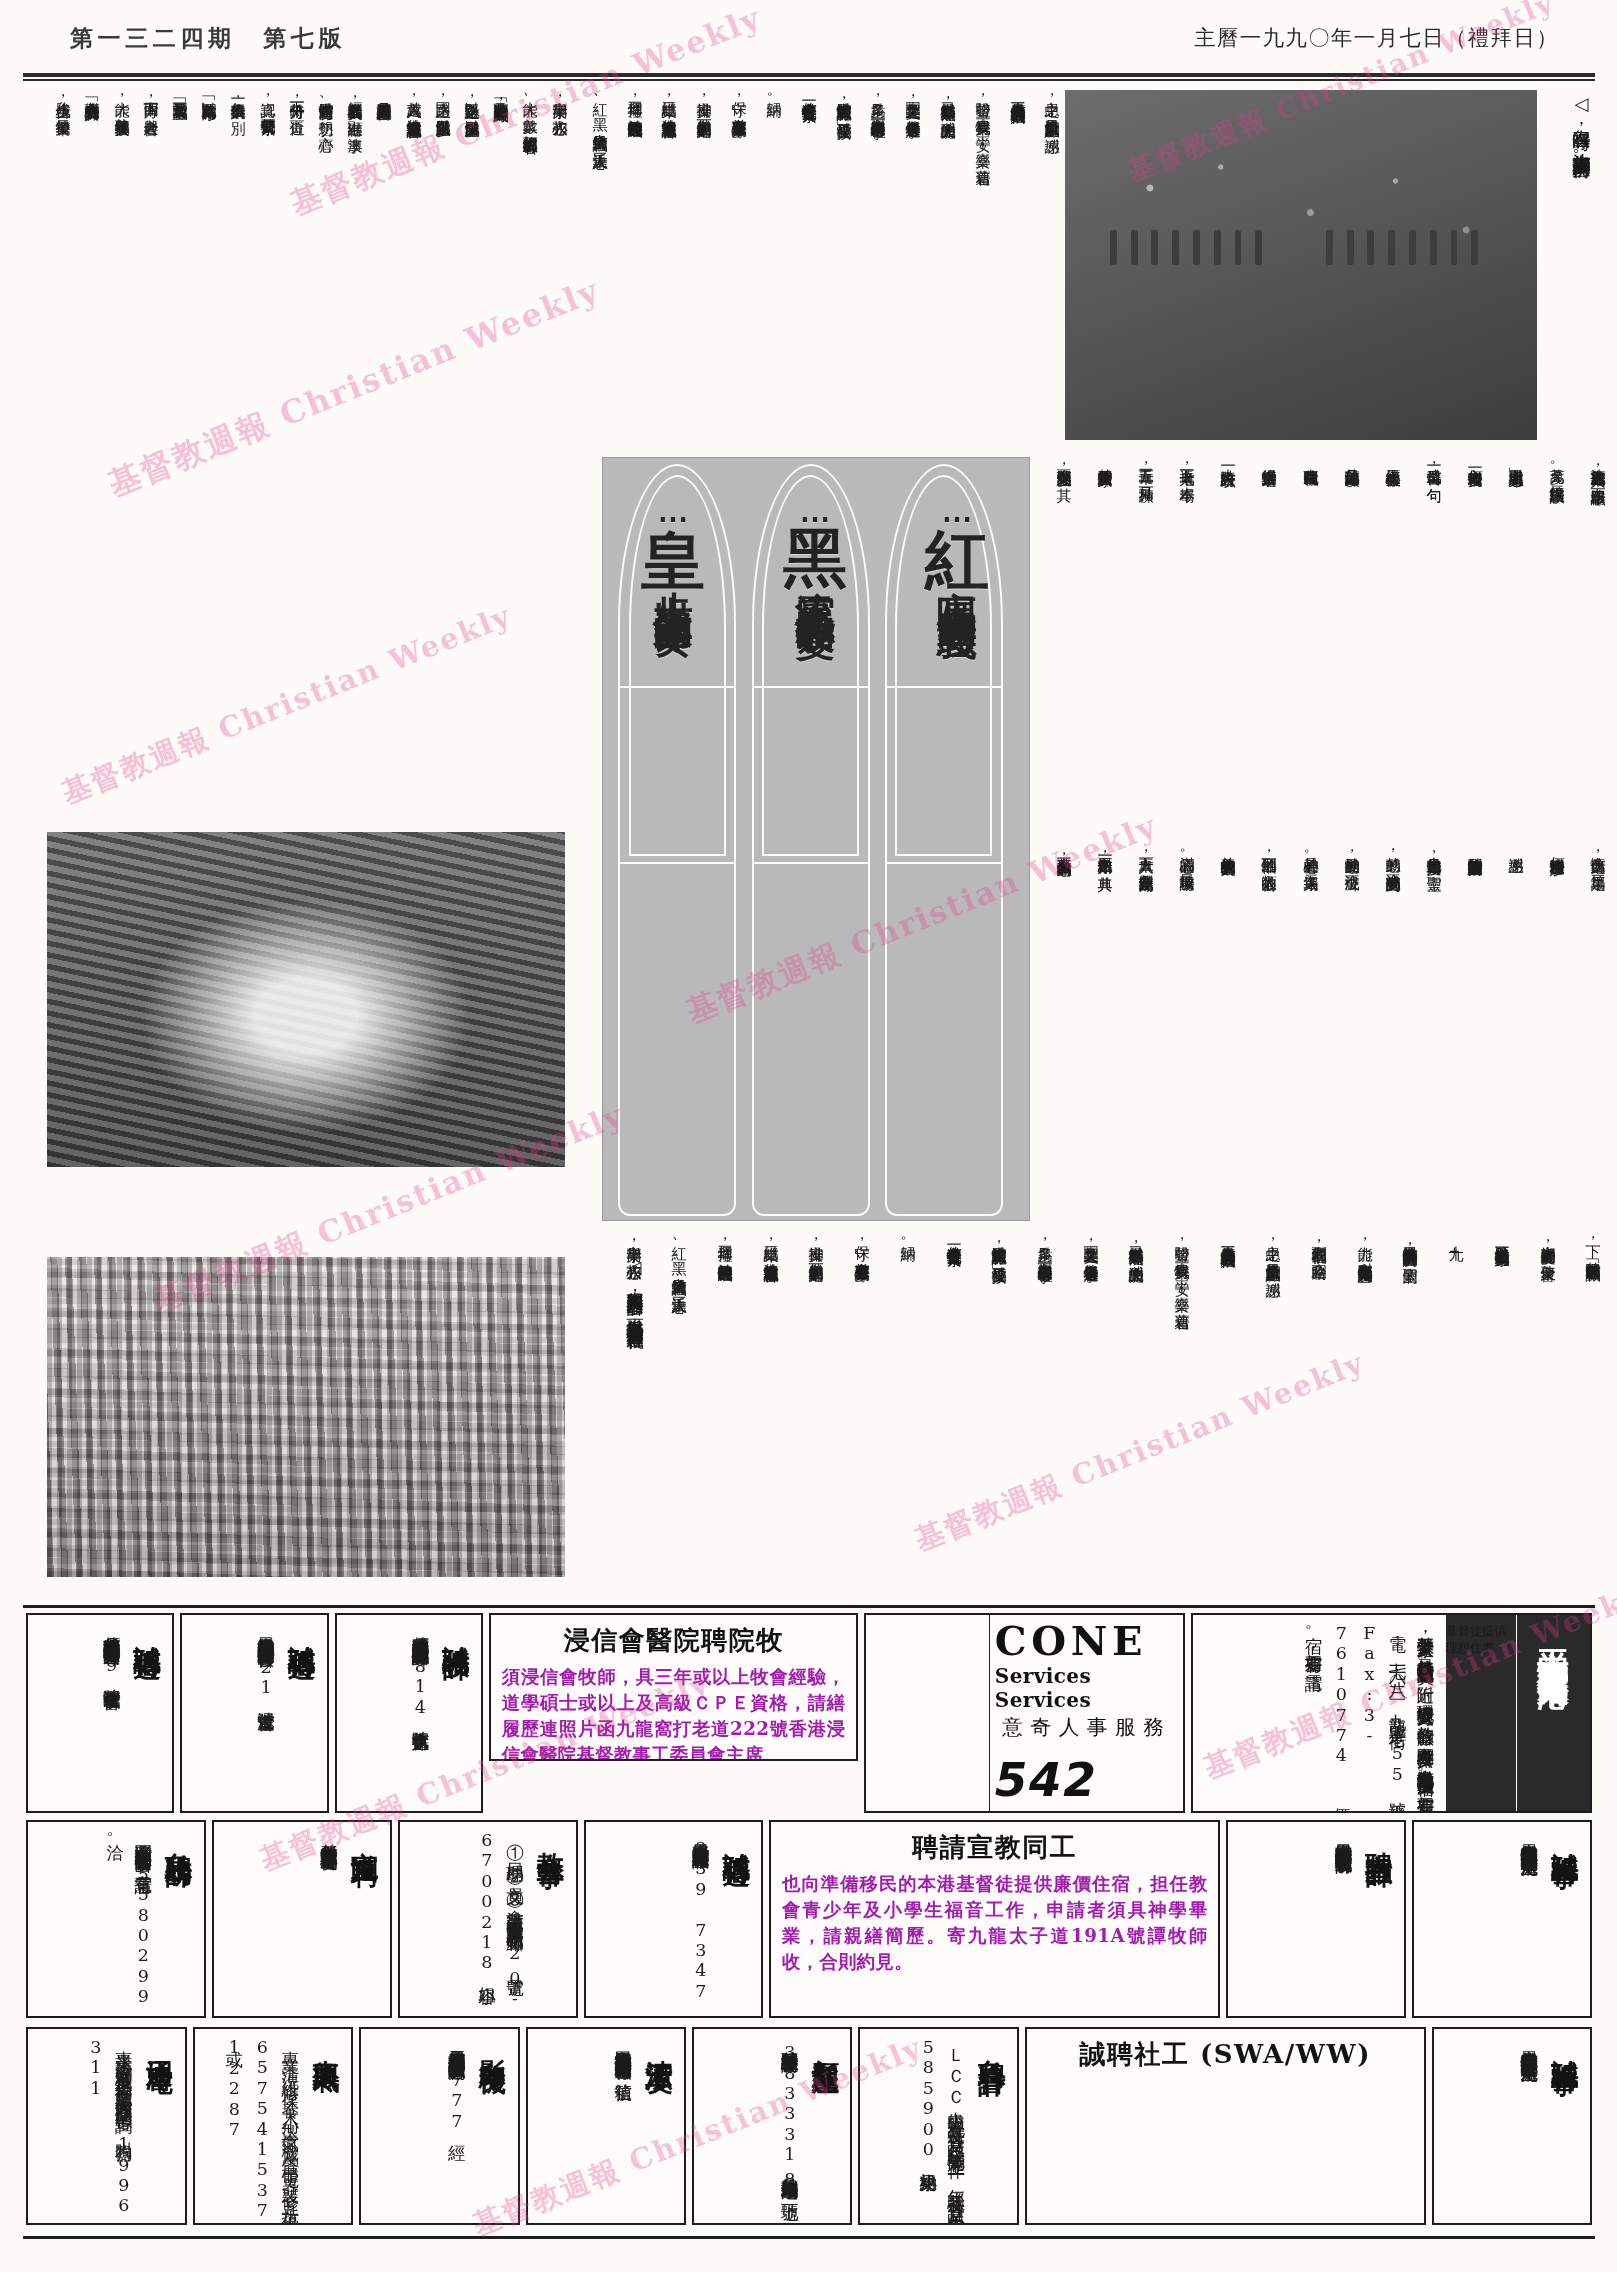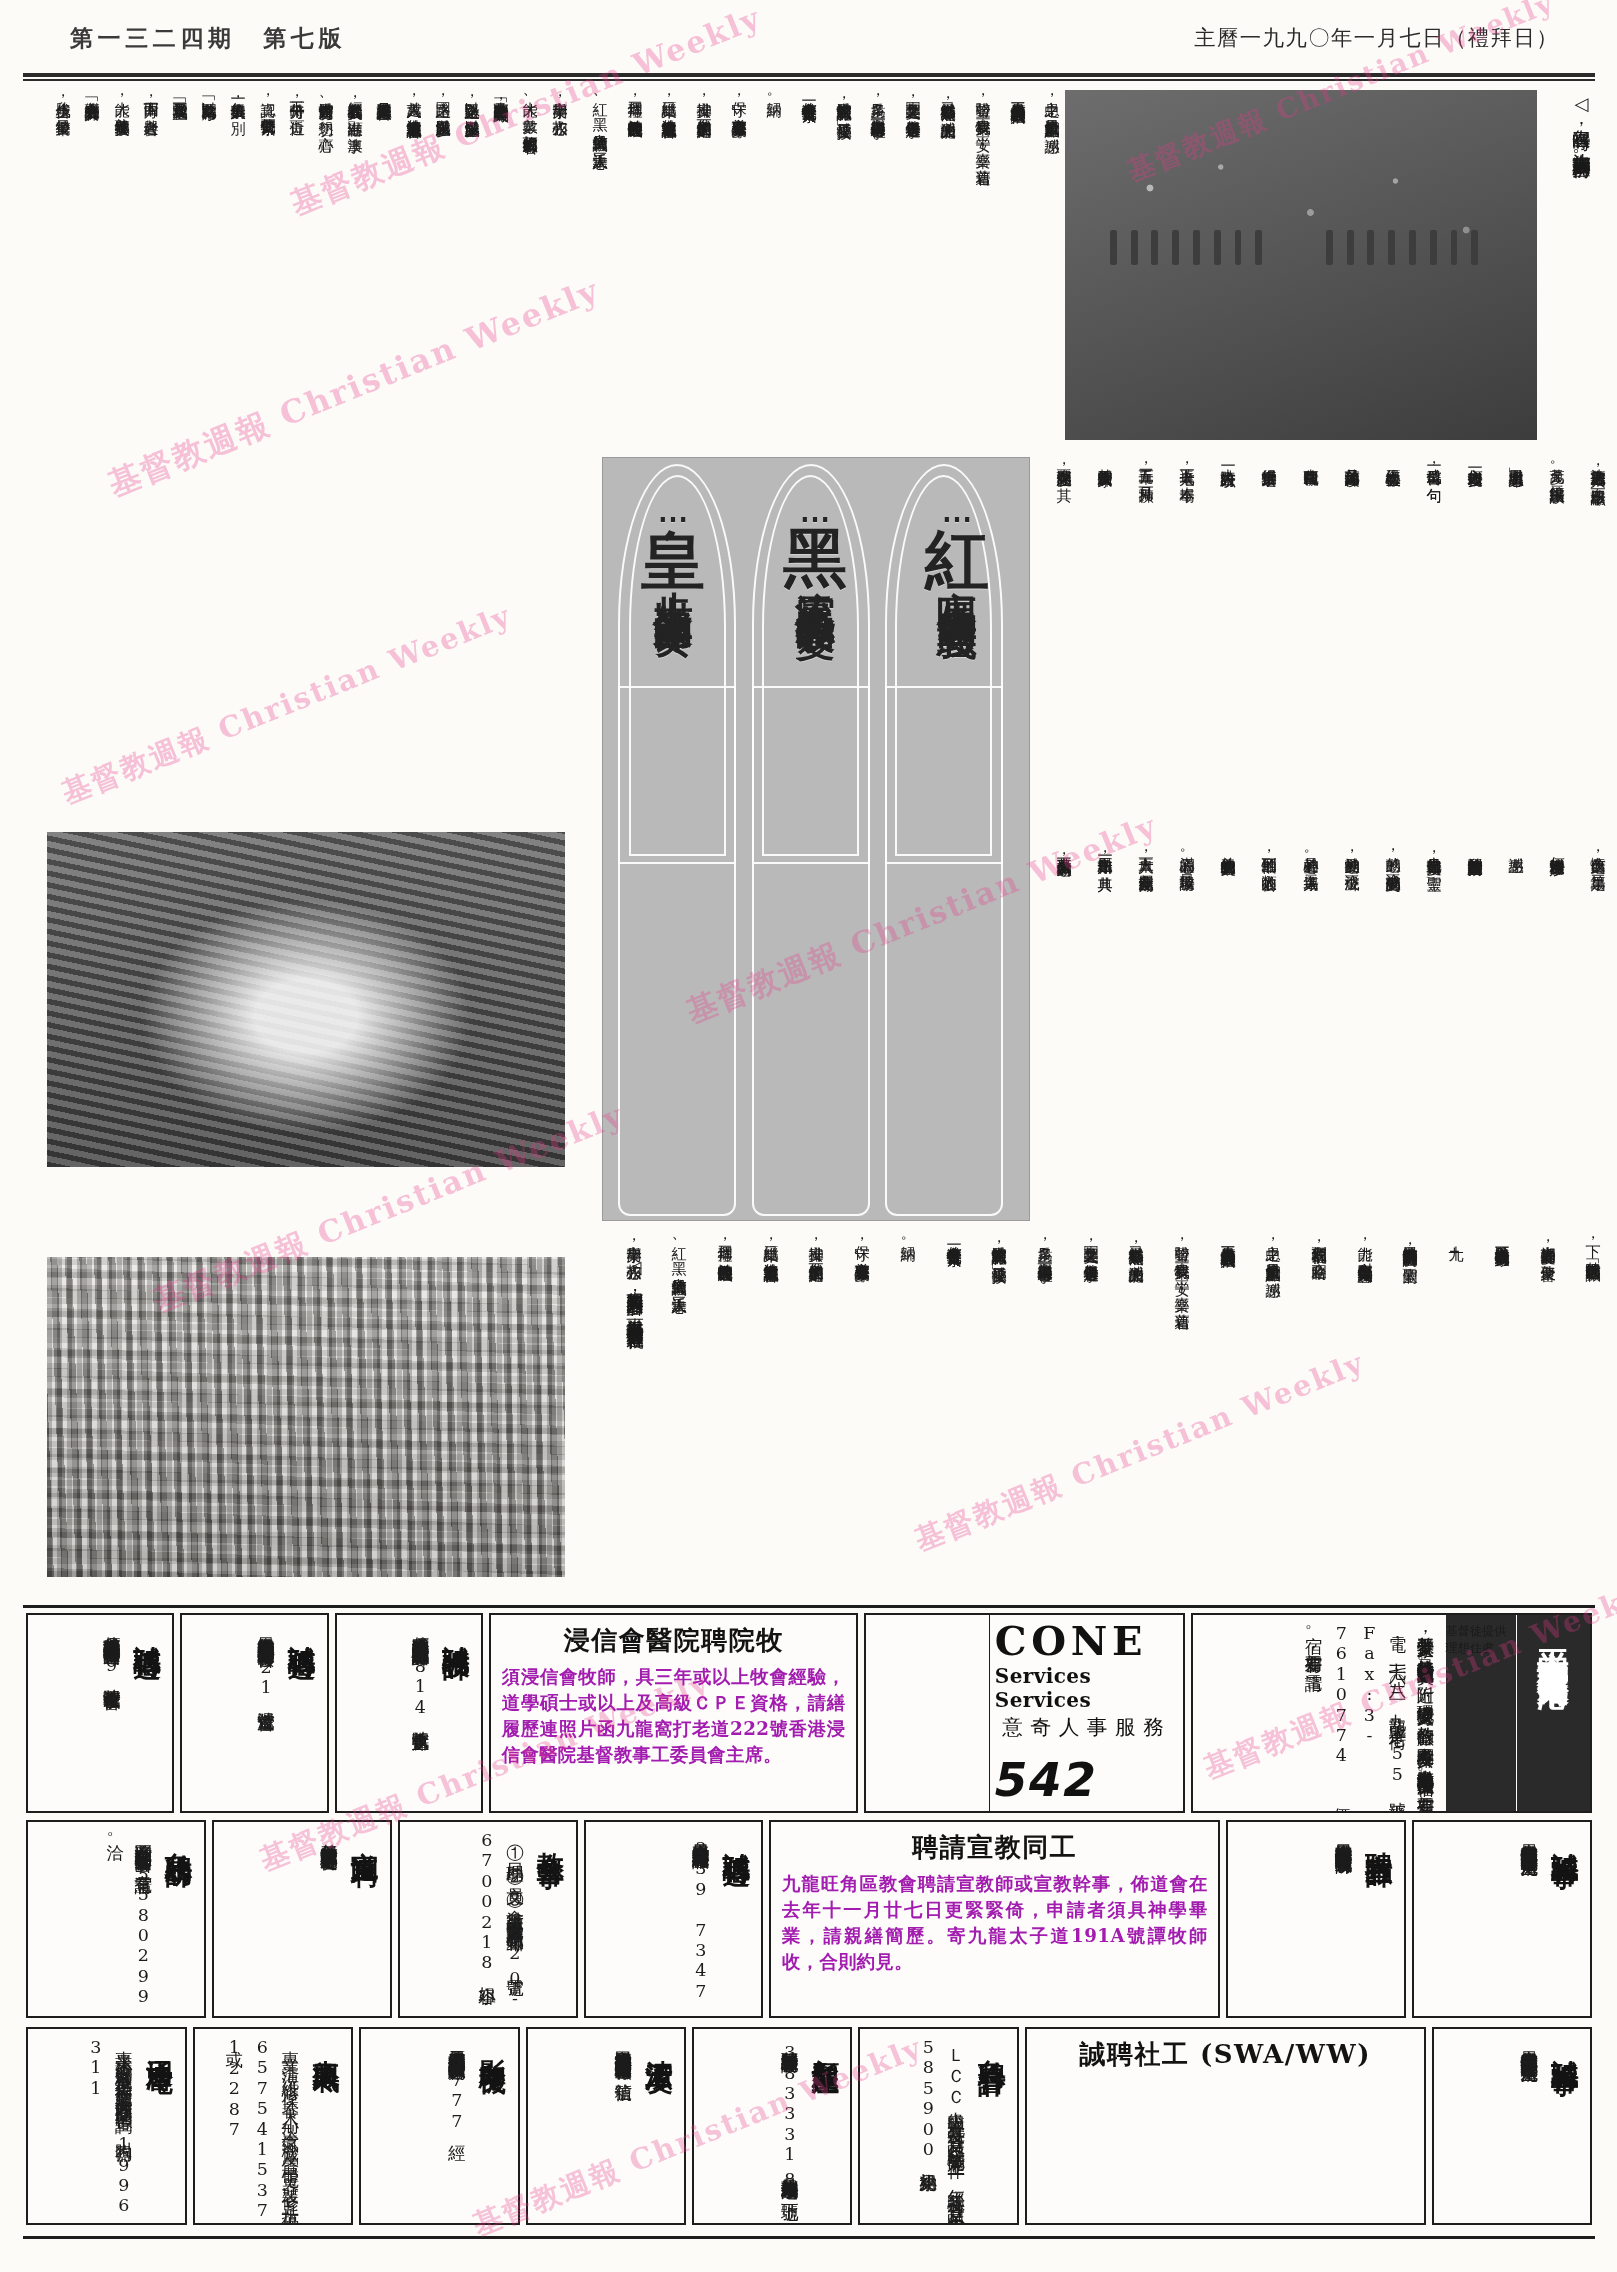--- a/index.html
+++ b/index.html
@@ -329,21 +329,21 @@
         <div class="ad ad-incone" style="height: 200px; flex: 2.4 1 0px;">
           <div class="incone-right">
             <div class="incone-bar"></div>
             <div class="incone-name">IN CONE</div>
             <div class="incone-sub">Services Services</div>
             <div class="incone-cn">意奇人事服務</div>
             <div class="incone-bar"></div>
             <div class="incone-tel">542 3429</div>
           </div>
         </div>
-        <div class="ad ad-h" style="height: 200px; flex: 2.6 1 0px;">
+        <div class="ad ad-h" style="height: 148px; flex: 2.6 1 0px;">
           <div class="ad-title">浸信會醫院聘院牧</div>
           <div class="ad-body">須浸信會牧師，具三年或以上牧會經驗，道學碩士或以上及高級ＣＰＥ資格，請繕履歷連照片函九龍窩打老道222號香港浸信會醫院基督教事工委員會主席。</div>
         </div>
         <div class="ad ad-v" style="height: 200px; flex: 1 1 0px;">
           <div class="ad-title">誠聘牧師</div>
           <div class="ad-body">或傳道在香港區教會事奉具牧會經驗有意請附履歷寄香港郵政總局郵箱3814號執事會主席收</div>
         </div>
         <div class="ad ad-v" style="height: 200px; flex: 1 1 0px;">
           <div class="ad-title">誠聘傳道</div>
           <div class="ad-body">神學畢業與協助牧會及團契與中學生事工繕履歷照寄荃灣石圍角邨石荷樓平台221號浸信宣道會</div>
@@ -357,21 +357,21 @@
         <div class="ad ad-v" style="height: 198px; flex: 1 1 0px;">
           <div class="ad-title">誠聘幹事</div>
           <div class="ad-body">中學畢業基督徒懂電腦操作更佳每週工作十二至二十小時薪優合電三二一零零八伍先生洽</div>
         </div>
         <div class="ad ad-v" style="height: 198px; flex: 1 1 0px;">
           <div class="ad-title">聘宣教師</div>
           <div class="ad-body">神學畢業男或女主任牧師履歷近照寄銅鑼灣禮頓道公理堂一一九號翁牧師收</div>
         </div>
         <div class="ad ad-h" style="height: 198px; flex: 2.6 1 0px;">
           <div class="ad-title">聘請宣教同工</div>
-          <div class="ad-body">九龍旺角區教會聘請宣教師或宣教幹事，佈道會在去年十一月廿七日更緊緊倚，申請者須具神學畢業，請親繕簡歷。寄九龍太子道191A號譚牧師收，合則約見。</div>
+          <div class="ad-body">也向準備移民的本港基督徒提供廉價住宿，担任教會青少年及小學生福音工作，申請者須具神學畢業，請親繕簡歷。寄九龍太子道191A號譚牧師收，合則約見。</div>
         </div>
         <div class="ad ad-v" style="height: 198px; flex: 1 1 0px;">
           <div class="ad-title">誠聘傳道</div>
           <div class="ad-body">中學畢業男女不拘有愛心基督徒請繕履歷電話339 7347大角咀洽</div>
         </div>
         <div class="ad ad-v" style="height: 198px; flex: 1 1 0px;">
           <div class="ad-title">教會幹事</div>
           <div class="ad-body">①日助理②文員③會計應徵者須中學畢業繕履歷粉嶺郵箱22號電0-6700218容小姐</div>
         </div>
         <div class="ad ad-v" style="height: 198px; flex: 1 1 0px;">

